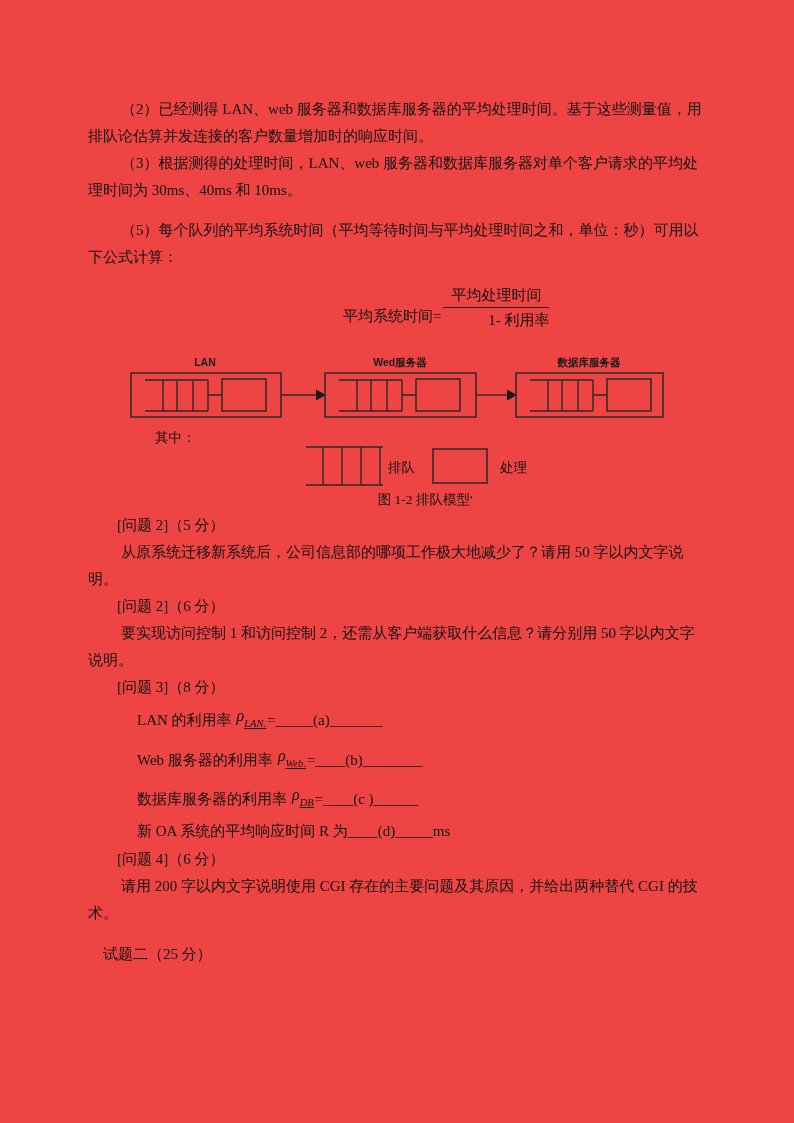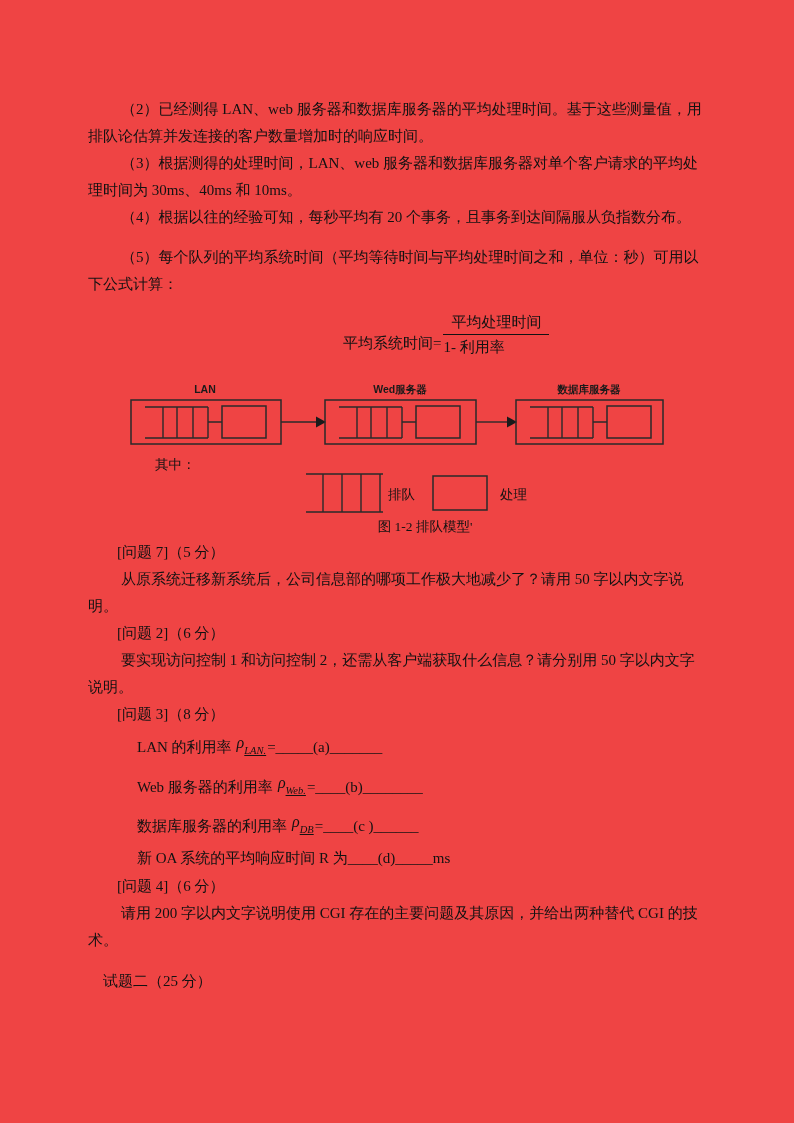--- a/index.html
+++ b/index.html
@@ -21,21 +21,21 @@
   .qhead { text-indent:29px; }
   .q1head { margin-top:4px; }
 
   
   .formula {
     margin:14px 0 0 255px;
     display:flex;
     align-items:flex-end;
   }
   .formula-lhs { line-height:21px; padding-bottom:3px; }
-  .fraction { display:inline-flex; flex-direction:column; text-align:left; margin-left:2px; }
+  .fraction { display:inline-flex; flex-direction:column; text-align:right; margin-left:2px; }
   .numerator { line-height:20px; border-bottom:1.4px solid #121212; padding:0 8px 2px 8px; }
   .denominator { line-height:20px; padding-top:2px; }
 
   
   .diagram { display:block; margin:22px 0 0 37px; }
   .diagram .box { fill:none; stroke:#2a2a2a; stroke-width:1.5; }
   .diagram .ln  { fill:none; stroke:#2a2a2a; stroke-width:1.4; }
   .diagram .node-label { font-family:"Liberation Sans","DejaVu Sans",sans-serif; font-weight:bold; font-size:10.5px; fill:#1a1a1a; }
   .diagram .cjk { font-size:13.5px; fill:#121212; font-family:"Liberation Serif","DejaVu Serif",serif; }
   .diagram .caption { font-size:13.5px; }
@@ -60,21 +60,20 @@
 
   .section2 { text-indent:15px; margin-top:14px; }
 </style>
 </head>
 <body>
 
 <div class="page">
 
   <p class="indent2">（2）已经测得 LAN、web 服务器和数据库服务器的平均处理时间。基于这些测量值，用排队论估算并发连接的客户数量增加时的响应时间。</p>
   <p class="indent2">（3）根据测得的处理时间，LAN、web 服务器和数据库服务器对单个客户请求的平均处理时间为 30ms、40ms 和 10ms。</p>
-  <p class="indent2">（4）根据以往的经验可知，每秒平均有 20 个事务，且事务到达间隔服从负指数分布。</p>
   <p class="indent2 p5">（5）每个队列的平均系统时间（平均等待时间与平均处理时间之和，单位：秒）可用以下公式计算：</p>
 
   <div class="formula">
     <span class="formula-lhs">平均系统时间=</span>
     <span class="fraction">
       <span class="numerator">平均处理时间</span>
       <span class="denominator">1- 利用率</span>
     </span>
   </div>
 
@@ -112,21 +111,21 @@
     </g>
 
     <text x="30" y="90" class="cjk">其中：</text>
     <path class="ln" d="M181,95 H258 M181,133 H258 M198,95 V133 M217,95 V133 M236,95 V133 M255,95 V133"></path>
     <text x="263" y="120" class="cjk">排队</text>
     <rect class="box" x="308" y="97" width="54" height="34"></rect>
     <text x="375" y="120" class="cjk">处理</text>
     <text x="300" y="152" text-anchor="middle" class="cjk caption">图 1-2 排队模型'</text>
   </svg>
 
-  <p class="qhead q1head">[问题 7]（5 分）</p>
+  <p class="qhead q1head">[问题 2]（5 分）</p>
   <p class="indent2">从原系统迁移新系统后，公司信息部的哪项工作极大地减少了？请用 50 字以内文字说明。</p>
 
   <p class="qhead">[问题 2]（6 分）</p>
   <p class="indent2">要实现访问控制 1 和访问控制 2，还需从客户端获取什么信息？请分别用 50 字以内文字说明。</p>
 
   <p class="qhead">[问题 3]（8 分）</p>
 
   <p class="param param-a">
     <span>LAN 的利用率</span><span class="rho"><span>ρ</span><sub>LAN.</sub></span><span>=_____(a)_______</span>
   </p>

